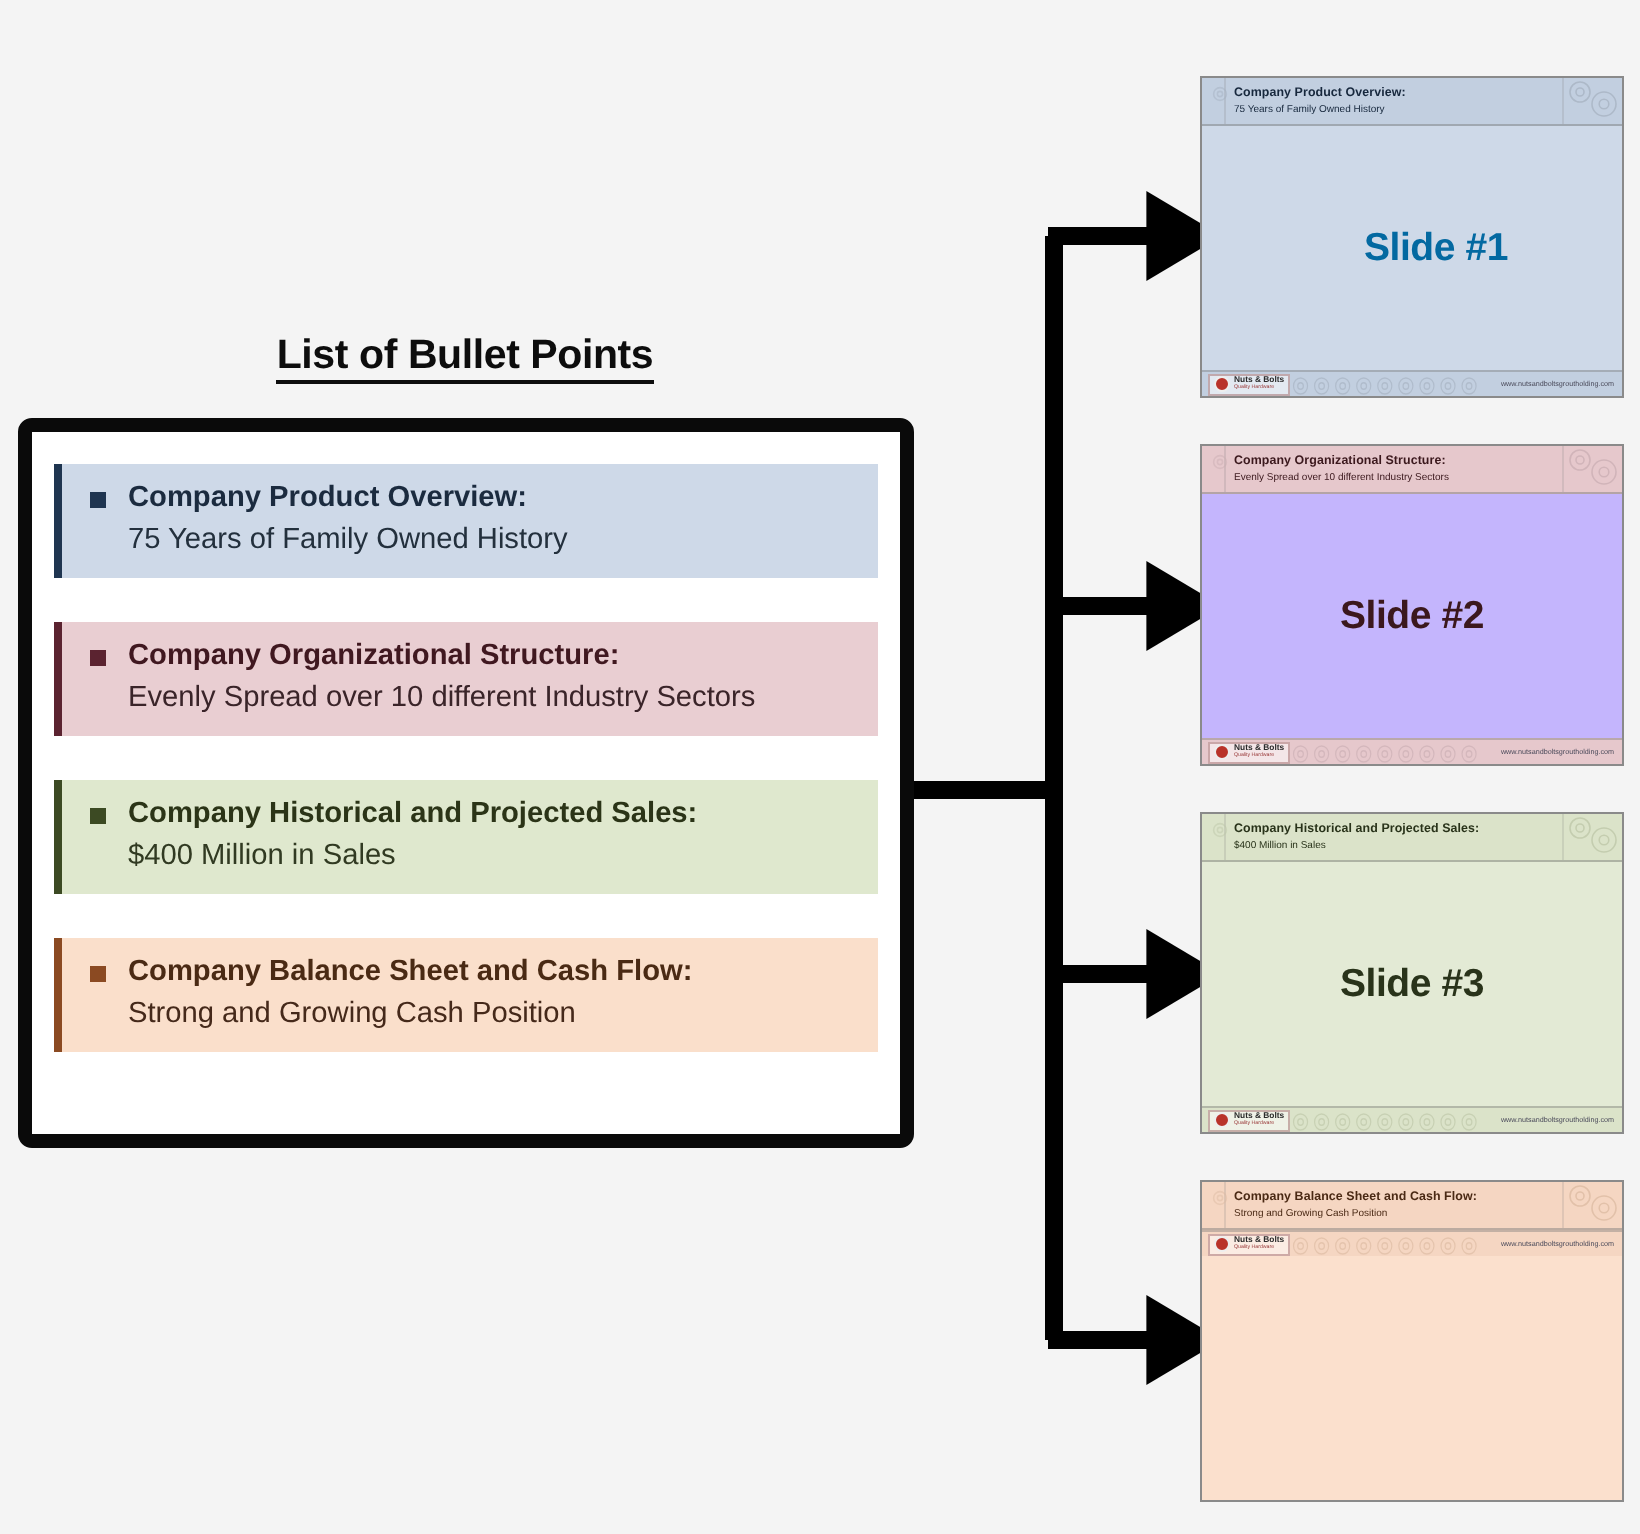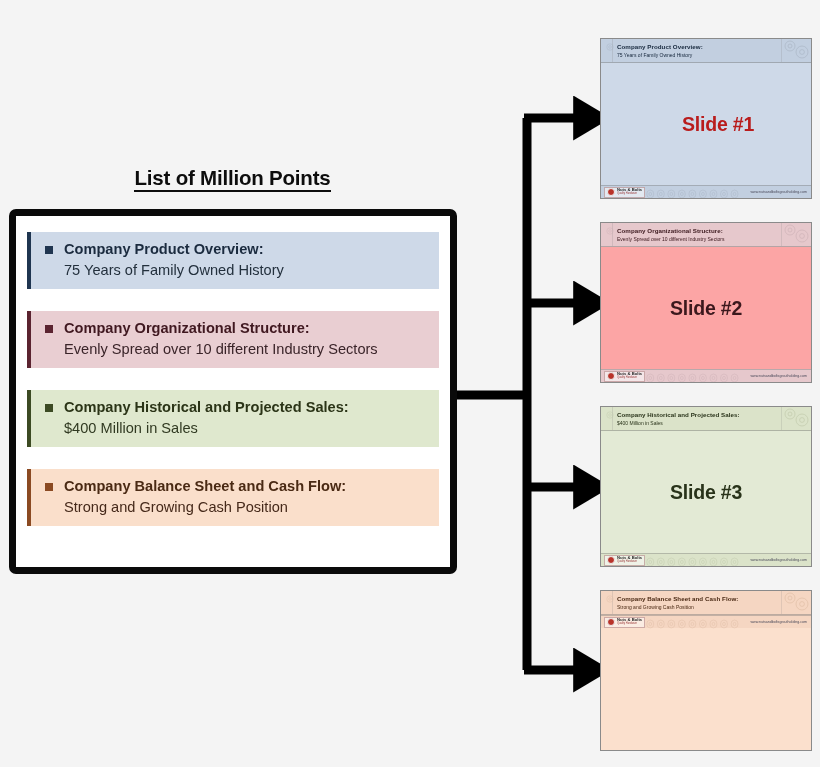--- a/index.html
+++ b/index.html
@@ -197,21 +197,21 @@
     font-size: 3.6px;
     color: #4a4a5a;
     margin-right: 4px;
     white-space: nowrap;
   }
 </style>
 </head>
 <body>
 
 <div id="bullet-title">
-  <span>List of Million Points</span>
+  <span>List of Bullet Points</span>
 </div>
 
 <div id="bullet-box">
   <div class="bullet-row" style="background: rgb(206, 217, 232); border-left-color: rgb(31, 53, 80);">
     <span class="bullet-marker" style="background: rgb(31, 53, 80);"></span>
     <div class="bullet-head" style="color: rgb(27, 43, 63);">Company Product Overview:</div>
     <div class="bullet-sub" style="color: rgb(35, 48, 61);">75 Years of Family Owned History</div>
   </div>
   <div class="bullet-row" style="background: rgb(233, 206, 210); border-left-color: rgb(91, 35, 48);">
     <span class="bullet-marker" style="background: rgb(91, 35, 48);"></span>
@@ -259,21 +259,21 @@
         <circle cx="8" cy="7" r="5" fill="none" stroke="#99a4b2" stroke-width=".8"></circle>
         <circle cx="8" cy="7" r="2" fill="none" stroke="#99a4b2" stroke-width=".8"></circle>
         <circle cx="20" cy="13" r="6" fill="none" stroke="#99a4b2" stroke-width=".8"></circle>
         <circle cx="20" cy="13" r="2.4" fill="none" stroke="#99a4b2" stroke-width=".8"></circle>
       </svg>
     </div>
     <div class="slide-h-title" style="color: rgb(23, 40, 61);">Company Product Overview:</div>
     <div class="slide-h-sub" style="color: rgb(23, 40, 61);">75 Years of Family Owned History</div>
   </div>
   <div class="slide-body">
-    <div class="slide-body-text" style="color: #b91c1c; margin-left: 24px;">Slide #1</div>
+    <div class="slide-body-text" style="color: #0369a1; margin-left: 24px;">Slide #1</div>
   </div>
   <div class="slide-footer" style="background: rgb(194, 207, 224);">
     <div class="footer-logo">
       <span class="footer-logo-mark"></span>
       <span class="footer-logo-text">
         <span class="footer-logo-name">Nuts &amp; Bolts</span>
         <span class="footer-logo-tag">Quality Hardware</span>
       </span>
     </div>
     <div class="footer-dots">
@@ -297,21 +297,21 @@
             <circle cx="90" cy="6" r="1.6"></circle>
           <circle cx="102" cy="6" r="4"></circle>
             <circle cx="102" cy="6" r="1.6"></circle>
         </g>
       </svg>
     </div>
     <div class="footer-url">www.nutsandboltsgroutholding.com</div>
   </div>
 </div>
 
-<div class="slide" id="slide-1" style="top: 222px; background: #fca5a5;">
+<div class="slide" id="slide-1" style="top: 222px; background: #c4b5fd;">
   <div class="slide-header" style="background: rgb(230, 200, 204);">
     <div class="slide-header-lcap">
       <svg class="gear-deco" width="8" height="8" viewBox="0 0 8 8">
         <circle cx="4" cy="4" r="3.2" fill="none" stroke="#b59aa0" stroke-width=".8"></circle>
         <circle cx="4" cy="4" r="1.3" fill="none" stroke="#b59aa0" stroke-width=".8"></circle>
       </svg>
     </div>
     <div class="slide-header-rcap">
       <svg width="29" height="23" viewBox="0 0 29 23">
         <circle cx="8" cy="7" r="5" fill="none" stroke="#bda2a8" stroke-width=".8"></circle>

